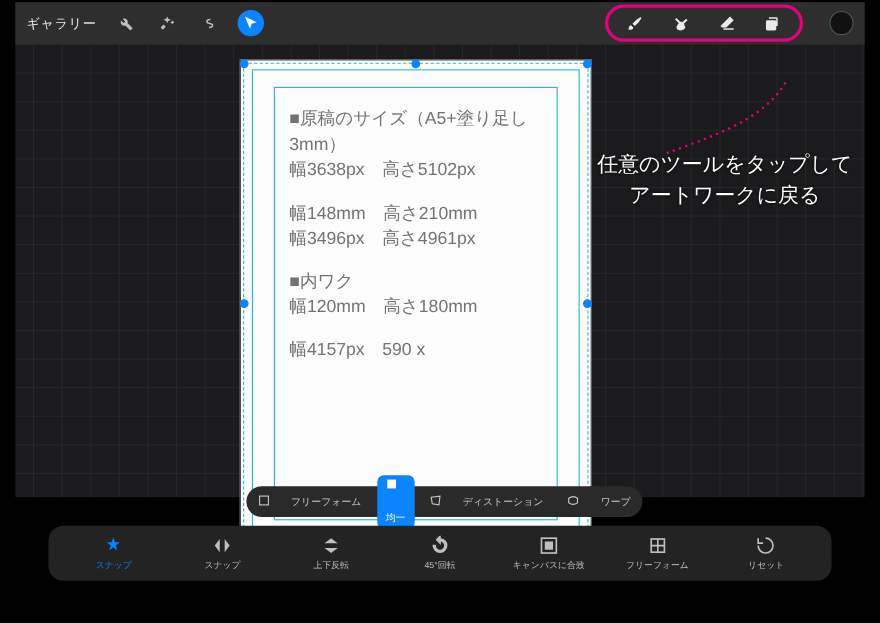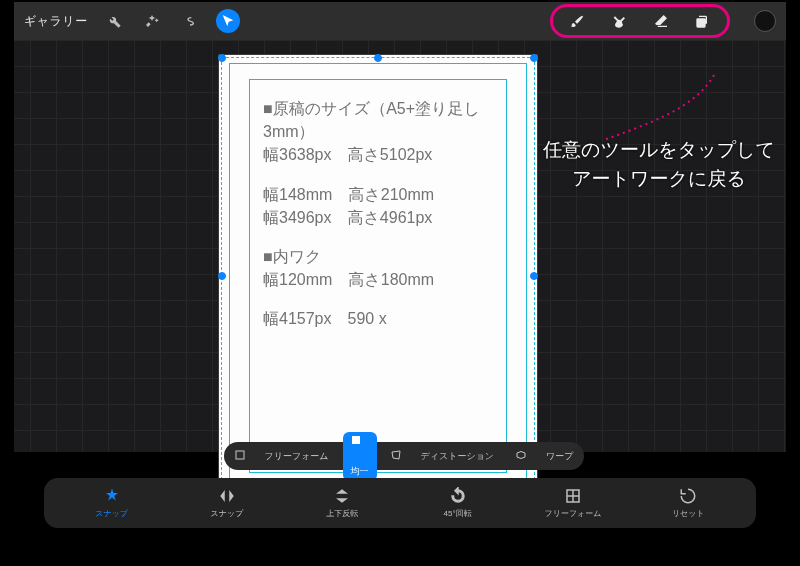--- a/index.html
+++ b/index.html
@@ -309,20 +309,27 @@
         <span>上下反転</span>
       </div>
       <div class="action">
         <svg viewBox="0 0 24 24" fill="none" stroke="currentColor" stroke-width="2">
             <path d="M4 12a8 8 0 108-8V1L8 5l4 4V6a6 6 0 11-6 6H4z" fill="currentColor"></path>
           </svg>
         <span>45°回転</span>
       </div>
       <div class="action">
         <svg viewBox="0 0 24 24" fill="none" stroke="currentColor" stroke-width="2">
+            <rect x="3" y="3" width="18" height="18"></rect>
+            <rect x="8" y="8" width="8" height="8" fill="currentColor"></rect>
+          </svg>
+        <span>キャンバスに合致</span>
+      </div>
+      <div class="action">
+        <svg viewBox="0 0 24 24" fill="none" stroke="currentColor" stroke-width="2">
             <rect x="4" y="4" width="16" height="16"></rect>
             <path d="M4 12h16M12 4v16"></path>
           </svg>
         <span>フリーフォーム</span>
       </div>
       <div class="action">
         <svg viewBox="0 0 24 24" fill="none" stroke="currentColor" stroke-width="2">
             <path d="M3 12a9 9 0 109-9M3 3v6h6"></path>
           </svg>
         <span>リセット</span>

